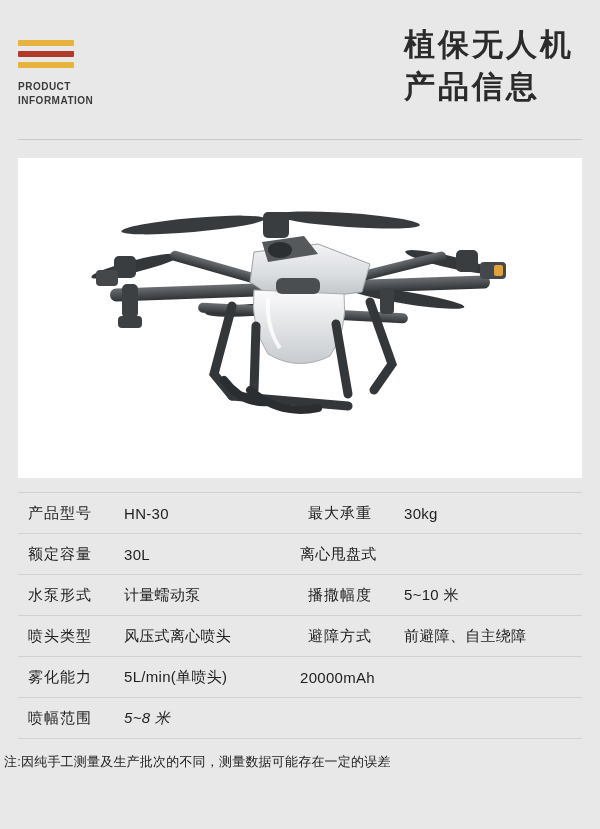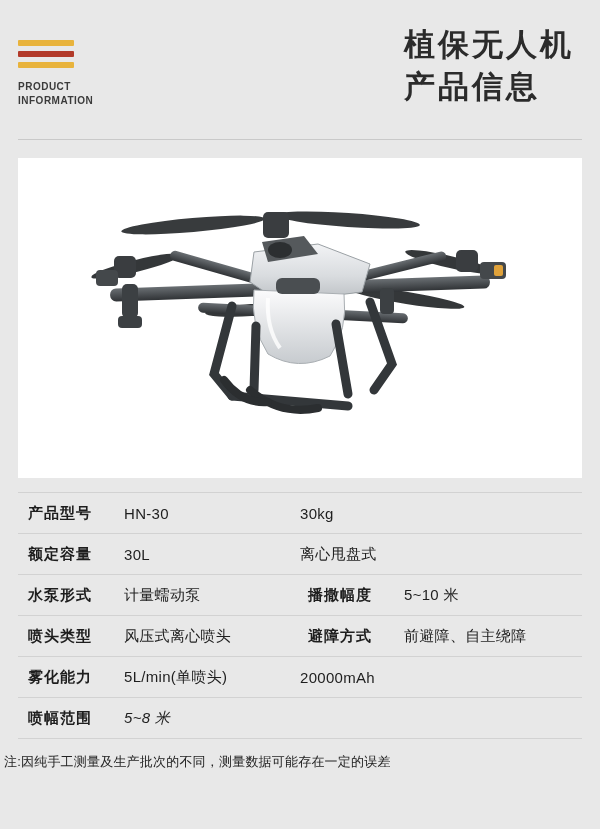--- a/index.html
+++ b/index.html
@@ -106,21 +106,21 @@
   .cell {
     display: flex;
     align-items: center;
     font-size: 15px;
     color: #1e1e1e;
     box-sizing: border-box;
   }
   .cell.label {
     width: 104px;
     padding-left: 10px;
-    font-weight: 700;
+    font-weight: 400;
     letter-spacing: 1px;
   }
   .cell.value {
     width: 176px;
     padding-left: 2px;
     letter-spacing: 0.3px;
   }
   .cell.value.wide {
     width: 422px;
     font-style: italic;
@@ -240,20 +240,21 @@
         <rect x="362" y="130" width="14" height="26" rx="4"></rect>
       </g>
     </svg>
   </div>
 
   <div class="specs">
 
     <div class="spec-row">
       <div class="cell label">产品型号</div>
       <div class="cell value">HN-30</div>
+      <div class="cell label">最大承重</div>
       <div class="cell value">30kg</div>
     </div>
 
     <div class="spec-row">
       <div class="cell label">额定容量</div>
       <div class="cell value">30L</div>
       <div class="cell value">离心甩盘式</div>
     </div>
 
     <div class="spec-row">

